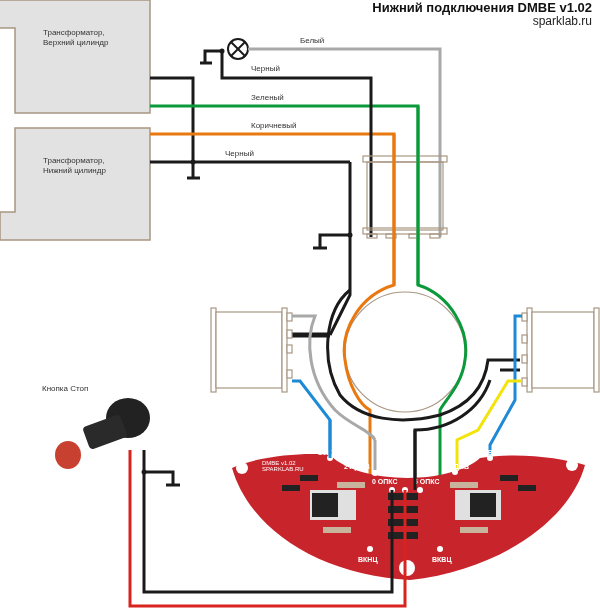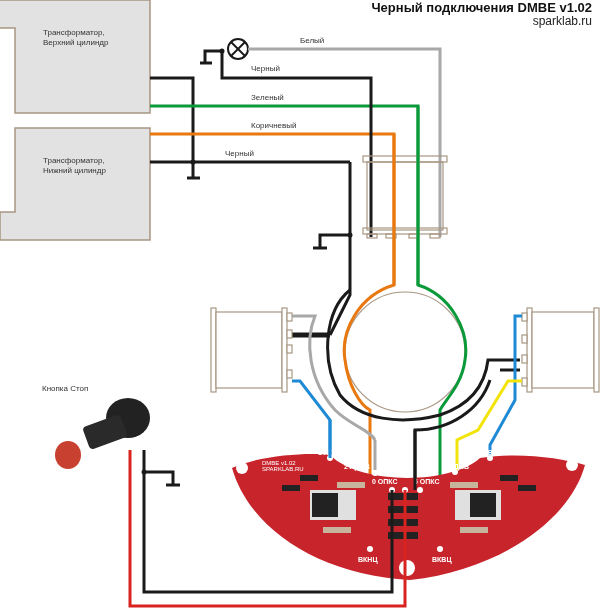--- a/index.html
+++ b/index.html
@@ -171,14 +171,14 @@
   </g>
   <text class="btn-label" x="42" y="391">Кнопка Стоп</text>
 
   <polyline points="144,450 144,592 392,592 392,490" fill="none" stroke="#1a1a1a" stroke-width="3"></polyline>
   <polyline points="144,472 173,472 173,485" fill="none" stroke="#1a1a1a" stroke-width="3"></polyline>
   <line x1="166" y1="485" x2="180" y2="485" stroke="#1a1a1a" stroke-width="3"></line>
   <circle cx="144" cy="472" r="2.5" fill="#1a1a1a"></circle>
   <polyline points="130,450 130,606 405,606 405,490" fill="none" stroke="#d8231e" stroke-width="3"></polyline>
 </svg>
 
-<div class="title">Черный подключения DMBE v1.02</div>
+<div class="title">Нижний подключения DMBE v1.02</div>
 <div class="subtitle">sparklab.ru</div>
 
 </body></html>

